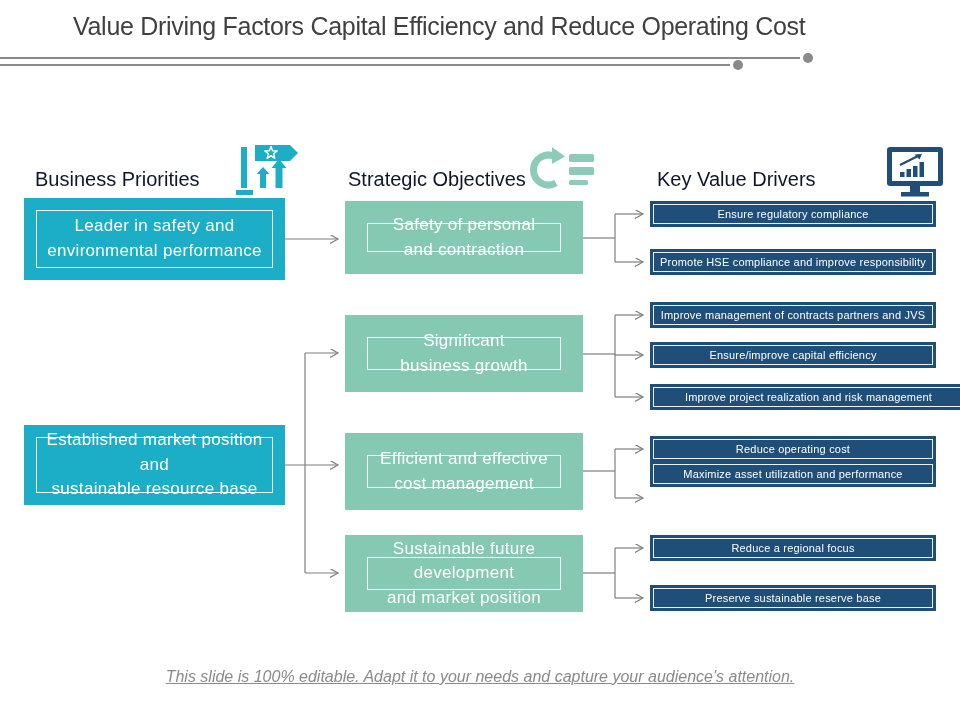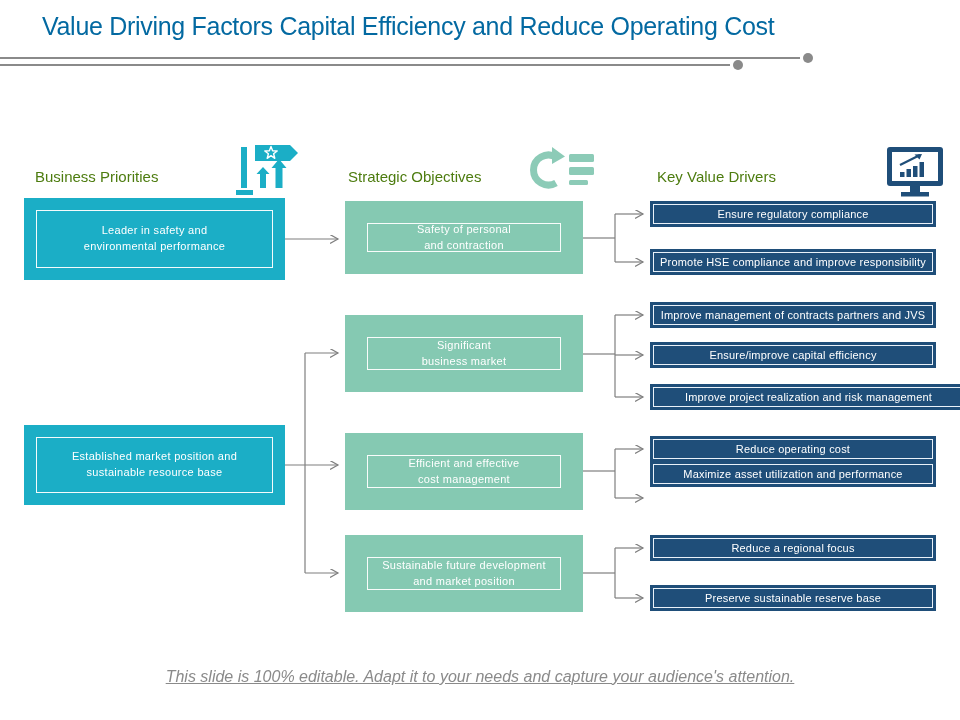--- a/index.html
+++ b/index.html
@@ -1,40 +1,40 @@
 <!DOCTYPE html>
 <html><head>
 <meta charset="utf-8">
 <style>
   html,body { margin:0; padding:0; background:#ffffff; }
   .slide {
     position:relative; width:960px; height:720px; background:#ffffff;
     font-family:"Liberation Sans", sans-serif; overflow:hidden;
   }
   .title {
-    position:absolute; left:42px; top:12px; font-size:25px; color:#0369a1;
+    position:absolute; left:73px; top:12px; font-size:25px; color:#404040;
     letter-spacing:-0.3px; font-weight:400; white-space:nowrap;
   }
   .rule { position:absolute; left:0; height:2px; background:#8a8a8a; }
   .rule .dot {
     position:absolute; right:-13px; top:-4px; width:10px; height:10px;
     border-radius:50%; background:#8a8a8a;
   }
-  .col-header { position:absolute; font-size:15px; color:#4d7c0f; white-space:nowrap;text-align:center; }
+  .col-header { position:absolute; font-size:20px; color:#0f172a; white-space:nowrap;text-align:center; }
   .icon { position:absolute; }
 
   .pbox, .obox {
     position:absolute; box-sizing:border-box; display:flex;
   }
   .pbox { left:24px; width:261px; background:#1baec6; padding:12px; }
   .obox { left:345px; width:238px; background:#85c9b2; padding:22px; }
   .pbox .inner, .obox .inner {
     flex:1; border:1px solid rgba(255,255,255,0.95);
     display:flex; align-items:center; justify-content:center; text-align:center;
-    color:#ffffff; font-size:11px; letter-spacing:0.3px; line-height:1.45;
+    color:#ffffff; font-size:17px; letter-spacing:0.3px; line-height:1.45;
     white-space:pre-line;
   }
   .dbox {
     position:absolute; left:650px; width:286px; height:26px; background:#1f4e79;
   }
   .dbox .inner {
     position:absolute; left:3px; top:3px; right:3px; bottom:3px;
     border:1px solid #e9f1f9; display:flex; align-items:center; justify-content:center;
     color:#ffffff; font-size:11px; white-space:nowrap; letter-spacing:0.2px;
   }
@@ -100,21 +100,21 @@
     <div class="inner">Established market position and
 sustainable resource base</div>
   </div>
 
   <div class="obox" style="top:201px; height:73px;">
     <div class="inner">Safety of personal
 and contraction</div>
   </div>
   <div class="obox" style="top:315px; height:77px;">
     <div class="inner">Significant
-business market</div>
+business growth</div>
   </div>
   <div class="obox" style="top:433px; height:77px;">
     <div class="inner">Efficient and effective
 cost management</div>
   </div>
   <div class="obox" style="top:535px; height:77px;">
     <div class="inner">Sustainable future development
 and market position</div>
   </div>
 

